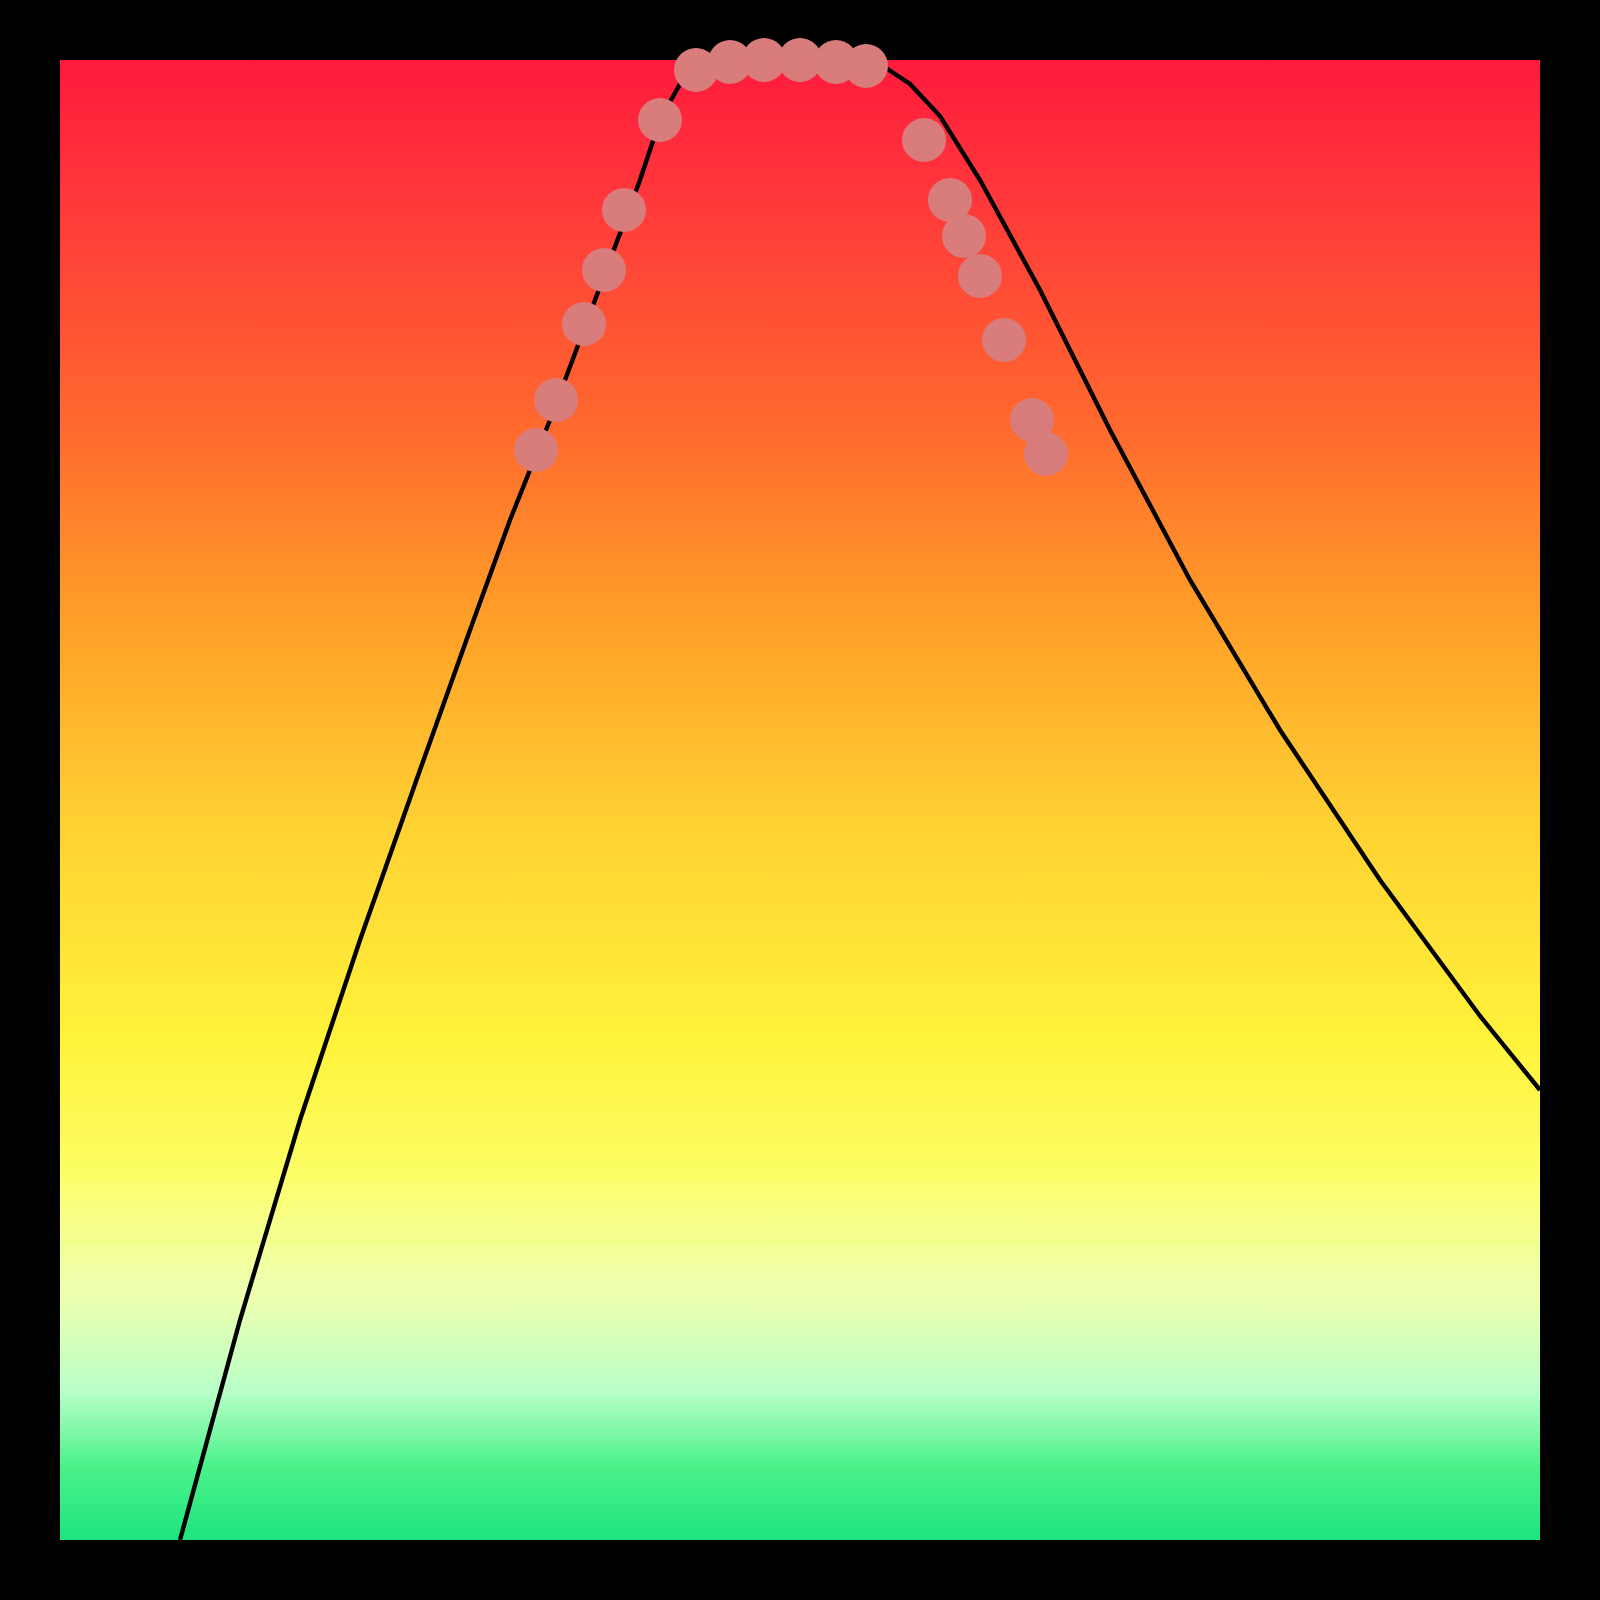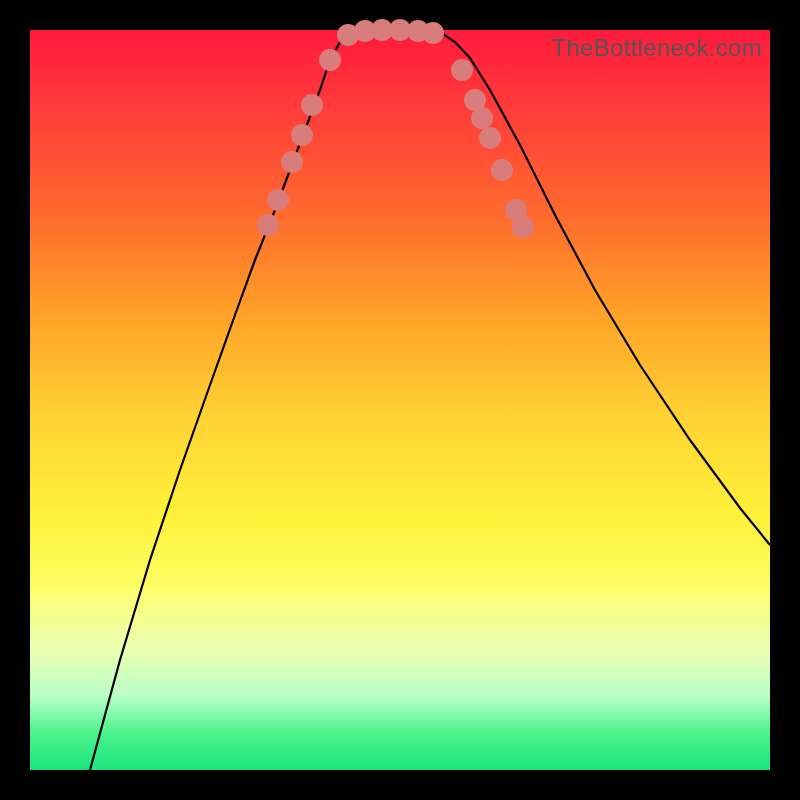--- a/index.html
+++ b/index.html
@@ -60,21 +60,20 @@
     height: 740px;
     overflow: visible;
   }
 </style>
 </head>
 <body>
 
 <div class="frame">
   <div class="plot">
 
-    <div class="watermark">TheBottleneck.com</div>
 
     <div class="whitestrip" style="top:560px;height:30px;opacity:0.25;"></div>
     <div class="whitestrip" style="top:592px;height:24px;opacity:0.30;"></div>
 
     <svg class="curve" viewBox="0 0 740 740">
       <path id="curve-path" fill="none" stroke="#000" stroke-width="2.2" d="M60.0 740.0 L90.0 630.0 L120.0 530.0 L150.0 440.0 L180.0 355.0 L205.0 285.0 L225.0 230.0 L245.0 180.0 L260.0 140.0 L275.0 100.0 L290.0 60.0 L300.0 30.0 L310.0 12.0 L325.0 2.0 L345.0 0.0 L370.0 0.0 L395.0 0.0 L410.0 2.0 L425.0 12.0 L440.0 28.0 L460.0 60.0 L490.0 115.0 L525.0 185.0 L565.0 260.0 L610.0 335.0 L660.0 410.0 L710.0 478.0 L740.0 515.0"></path>
       <g id="markers">
           <circle cx="238" cy="195" r="11" fill="#d97c7c"></circle>
           <circle cx="248" cy="170" r="11" fill="#d97c7c"></circle>
           <circle cx="262" cy="132" r="11" fill="#d97c7c"></circle>

